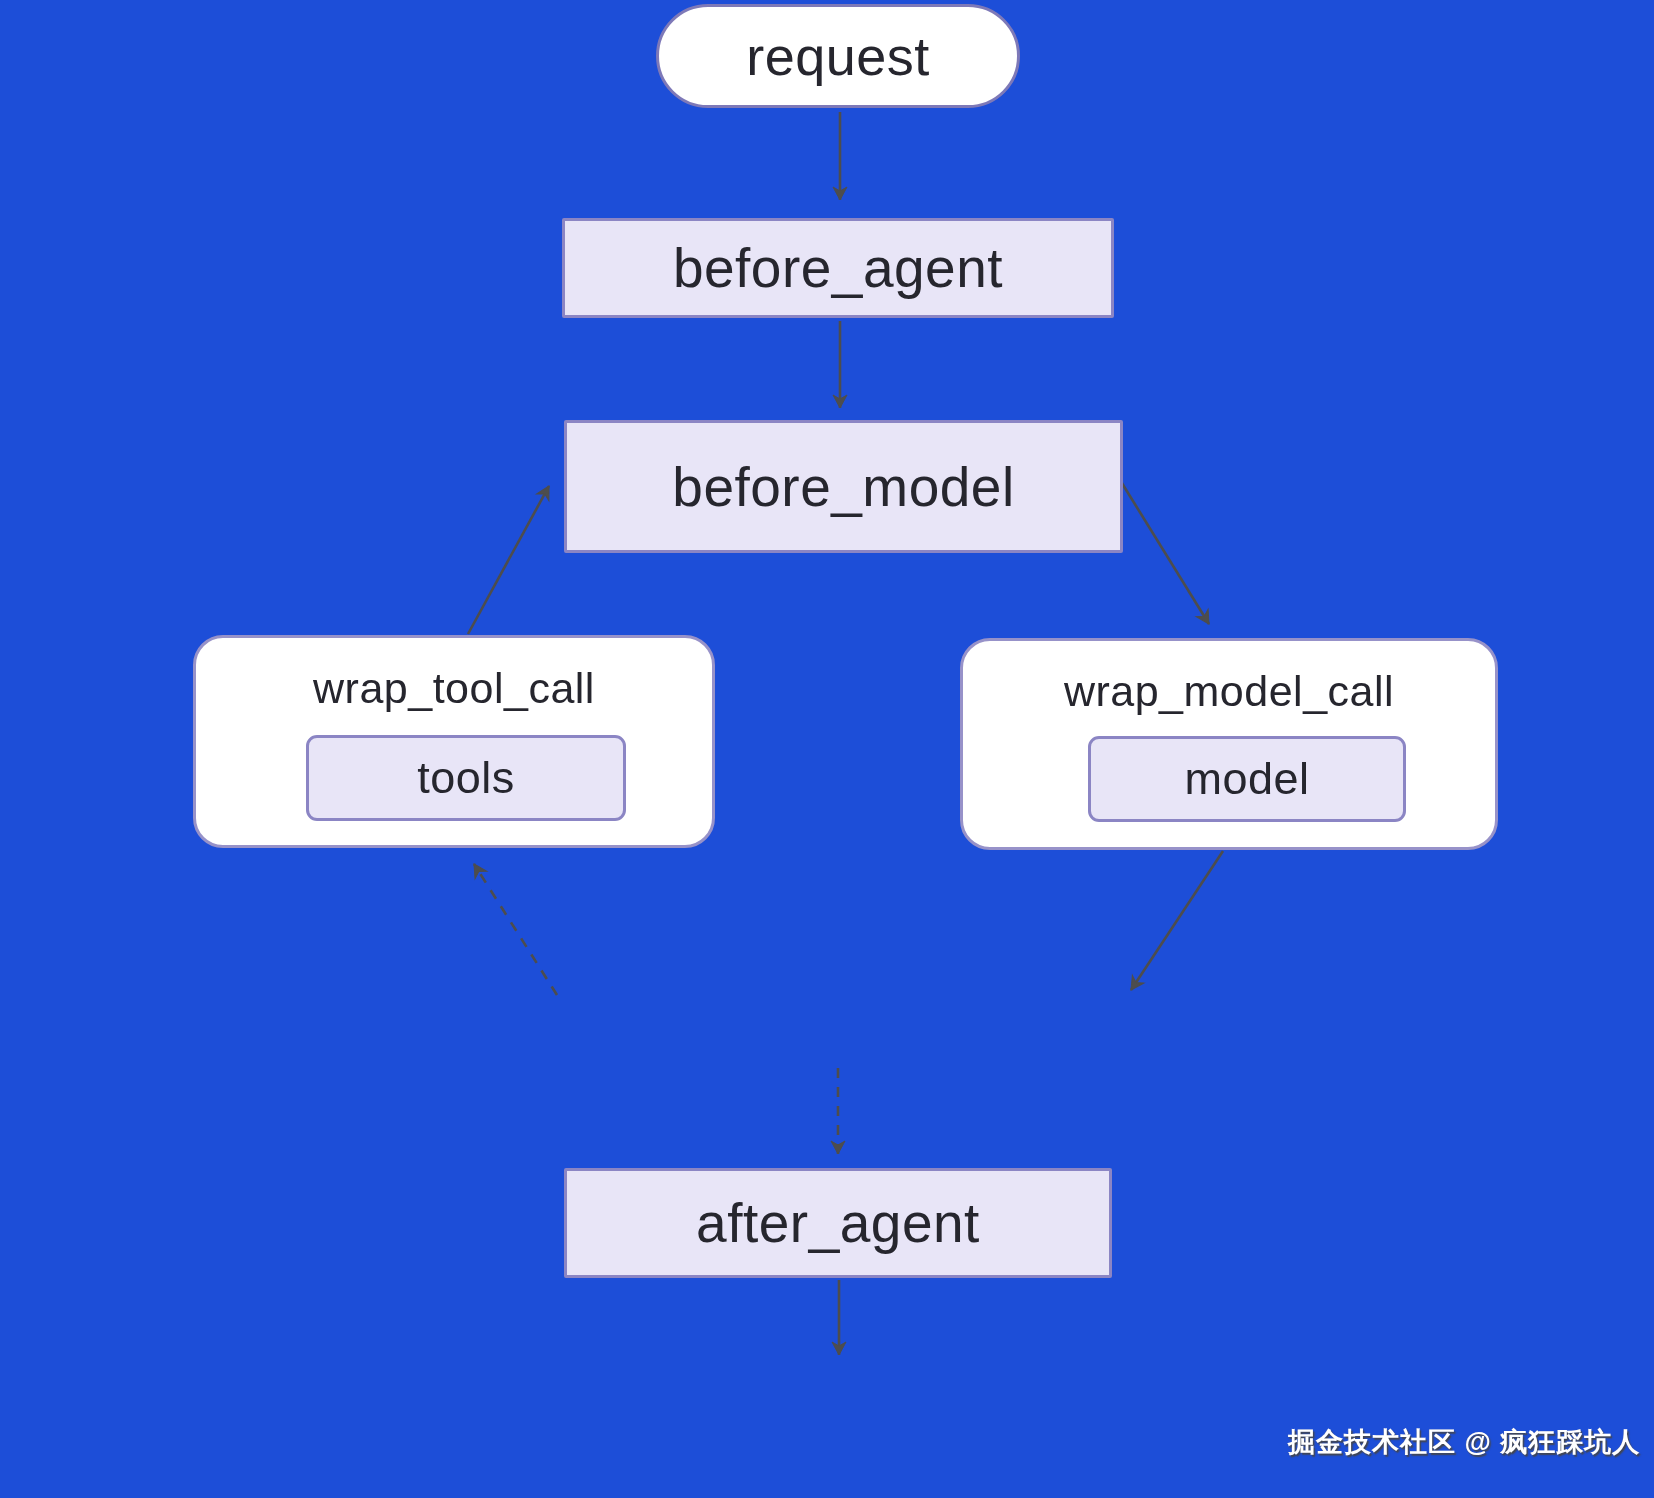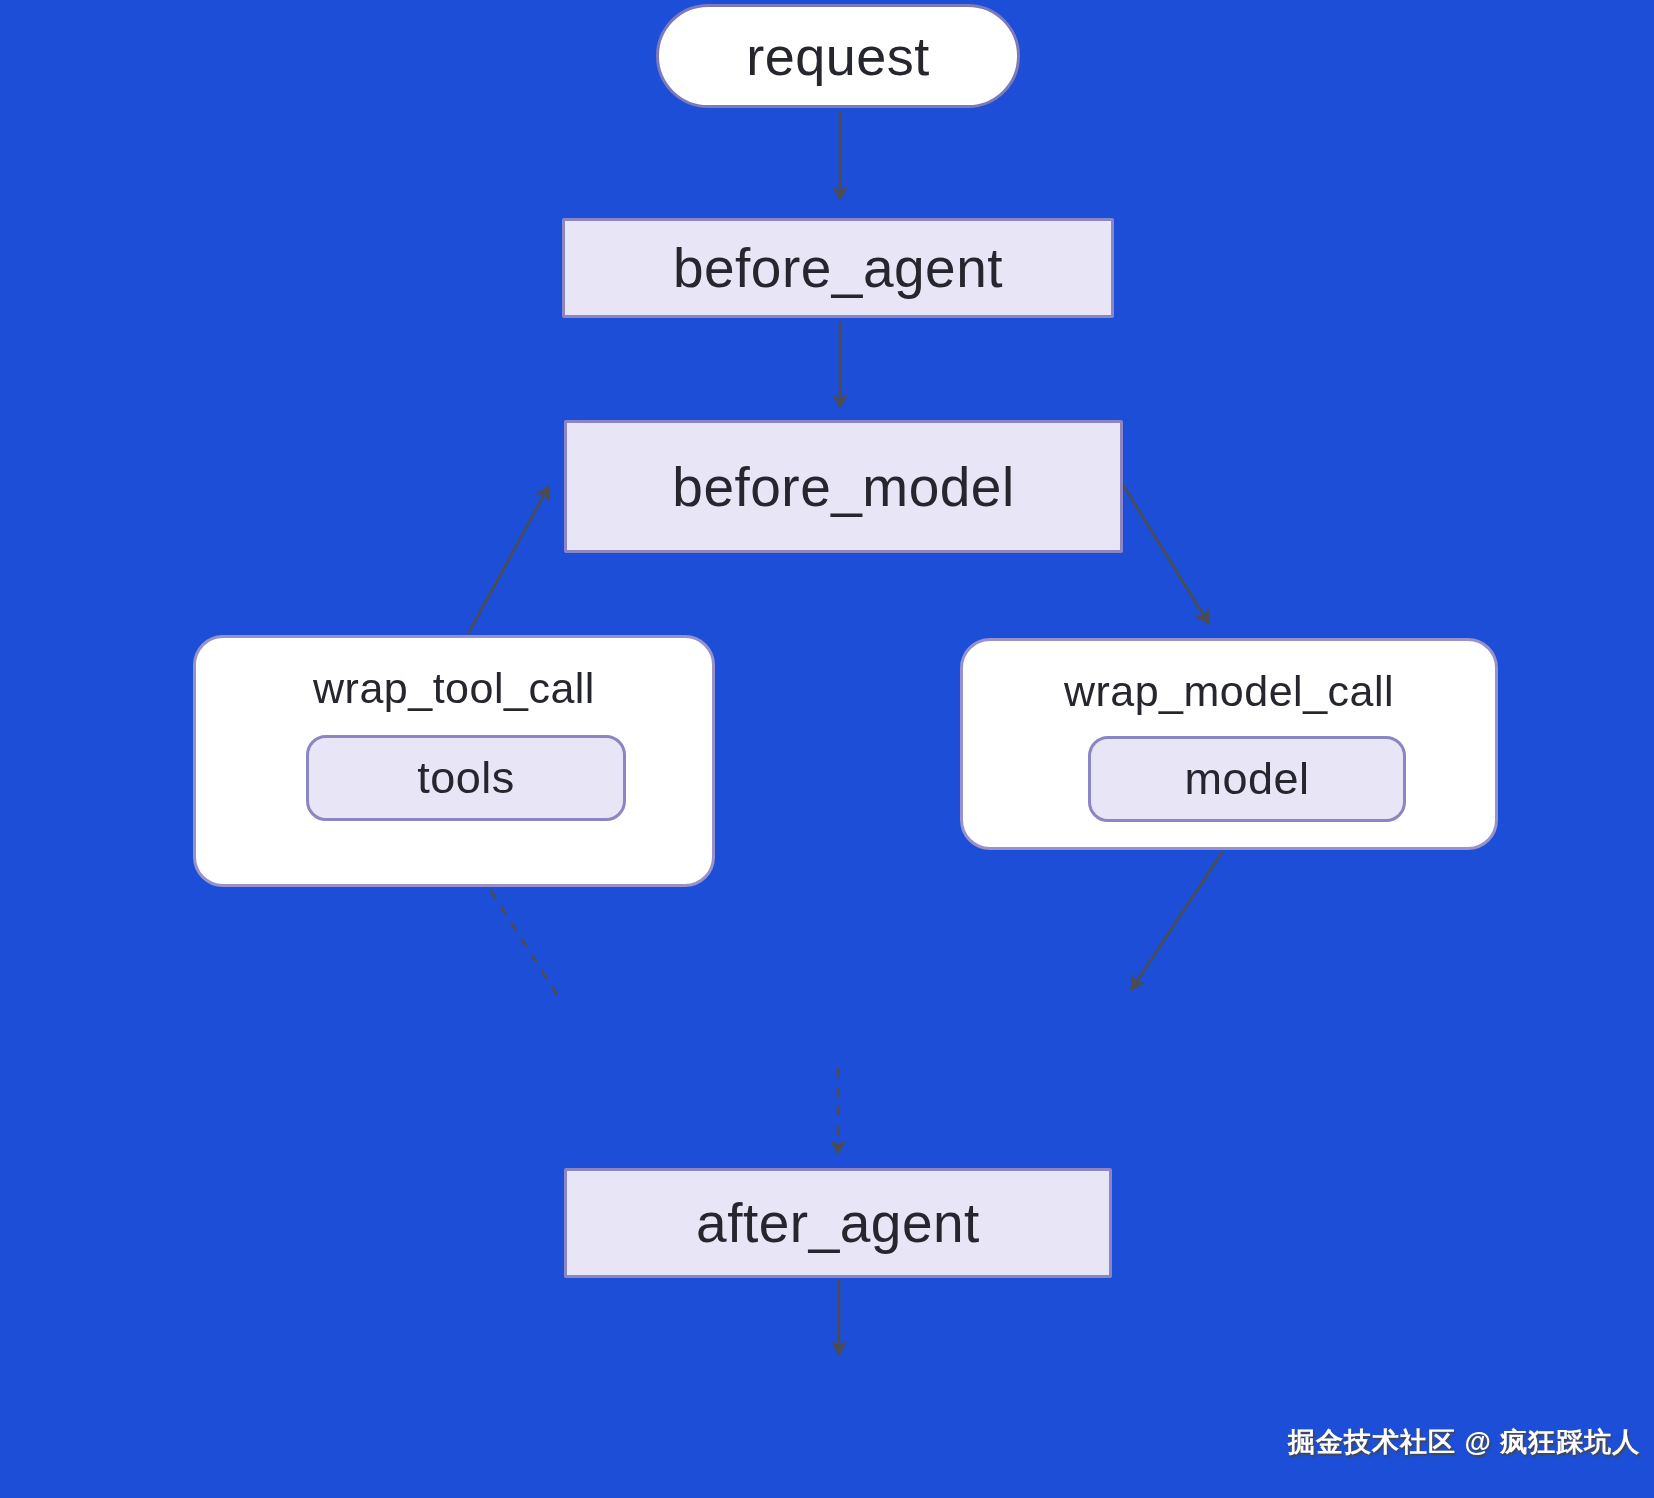--- a/index.html
+++ b/index.html
@@ -41,21 +41,21 @@
   .wrap-label{
     margin-top:26px;
     font-size:43px;
     color:#26262e;
     letter-spacing:0.5px;
   }
   .inner{
     position:absolute;
     background:#e8e5f7;
     border:3px solid #8b85c4;
-    border-radius:20px;
+    border-radius:11px;
     font-size:45px;
   }
   svg.edges{position:absolute;left:0;top:0;pointer-events:none;}
   .edge-solid{stroke:#4d4d4d;stroke-width:2.6;fill:none;}
   .edge-dashed{stroke:#4d4d4d;stroke-width:2.6;fill:none;stroke-dasharray:10 9;}
   #watermark{
     position:absolute;
     left:1288px;top:1424px;
     font-size:27px;
     font-weight:bold;
@@ -91,21 +91,21 @@
   </div>
 
   <div class="node box" style="left:562px;top:218px;width:552px;height:100px;">
     <span>before_agent</span>
   </div>
 
   <div class="node box" style="left:564px;top:420px;width:559px;height:133px;">
     <span>before_model</span>
   </div>
 
-  <div class="node wrap" style="left:193px;top:635px;width:522px;height:252px;">
+  <div class="node wrap" style="left:193px;top:635px;width:522px;height:213px;">
     <div class="wrap-label">wrap_tool_call</div>
     <div class="node inner" style="left:110px;top:97px;width:320px;height:86px;">
       <span>tools</span>
     </div>
   </div>
 
   <div class="node wrap" style="left:960px;top:638px;width:538px;height:212px;">
     <div class="wrap-label">wrap_model_call</div>
     <div class="node inner" style="left:125px;top:95px;width:318px;height:86px;">
       <span>model</span>

